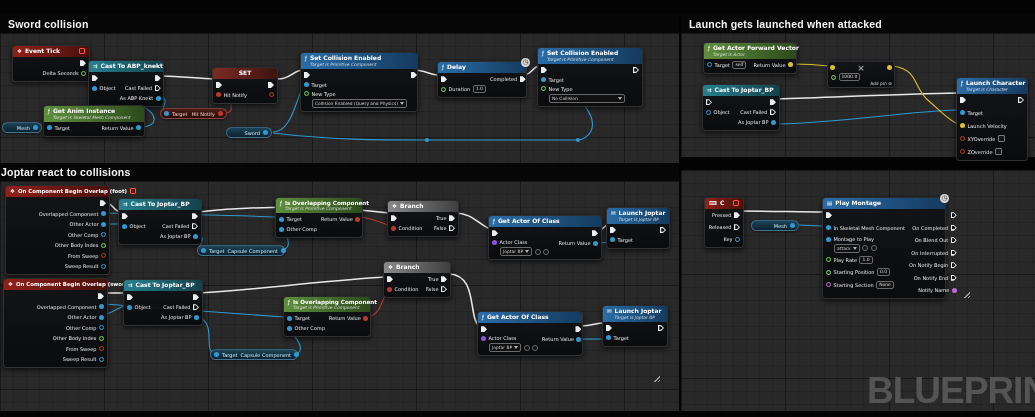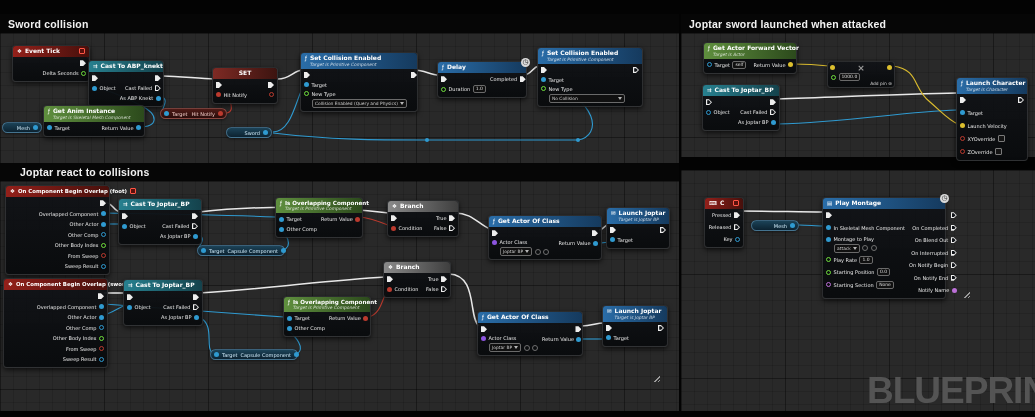--- a/index.html
+++ b/index.html
@@ -85,24 +85,24 @@
   <div class="canvas" style="left:0;top:181px;width:679px;height:230px"></div>
   <div class="canvas" style="left:681px;top:33px;width:354px;height:124px"></div>
   <div class="canvas" style="left:681px;top:170px;width:354px;height:241px">
     <div class="wm">BLUEPRINT</div>
   </div>
 
   <div class="band" style="left:0;top:14px;width:679px;height:19px">
       <span>Sword collision</span>
     </div>
   <div class="band" style="left:681px;top:14px;width:354px;height:19px">
-      <span>Joptar sword launched when attacked</span>
+      <span>Launch gets launched when attacked</span>
     </div>
   <div class="band" style="left:0;top:163px;width:679px;height:18px">
-      <span style="padding-left:20px">Joptar react to collisions</span>
+      <span style="padding-left:1px">Joptar react to collisions</span>
     </div>
 
   <svg class="wires" width="1035" height="417">
     <path class="we" d="M85,56 C92,56 88,70 94,74"></path>
     <path class="we" d="M163,76 C180,76 200,79 214,79"></path>
     <path class="we" d="M278,79 C290,79 294,70 303,70"></path>
     <path class="we" d="M414,70 C425,70 430,75 439,75"></path>
     <path class="we" d="M523,75 C532,75 532,67 539,66"></path>
     <path class="we" d="M104,202 C112,202 114,211 120,212"></path>
     <path class="we" d="M199,212 C260,205 335,206 389,213"></path>

